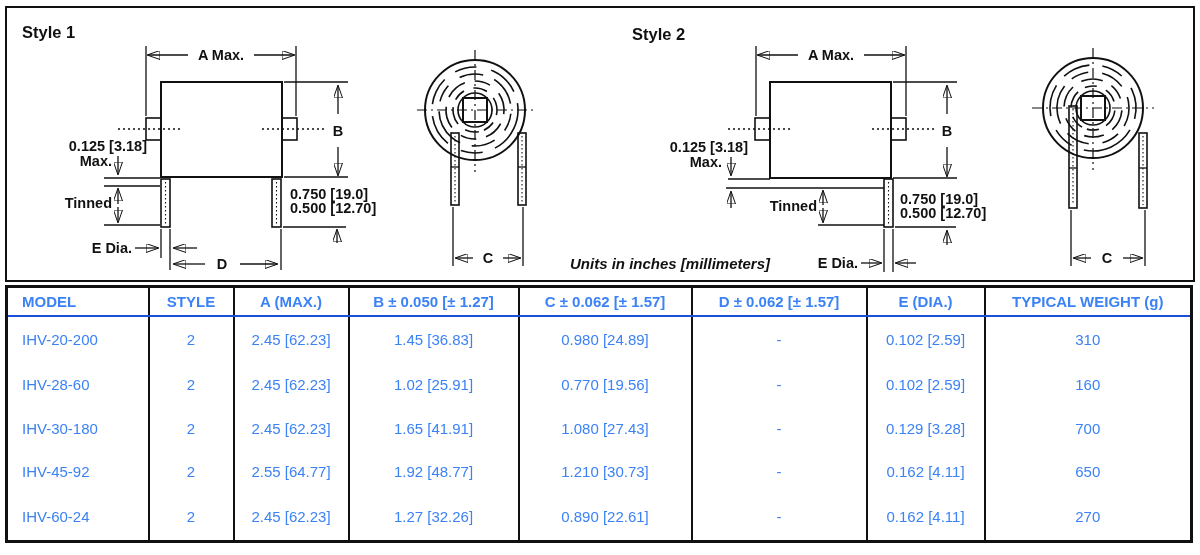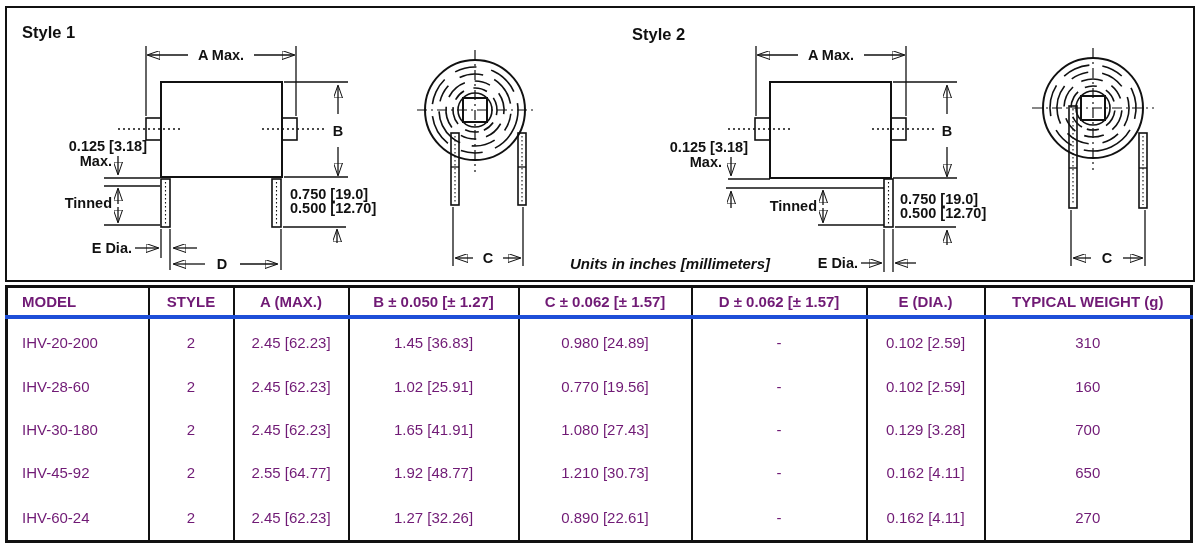--- a/index.html
+++ b/index.html
@@ -1,17 +1,17 @@
 <!DOCTYPE html>
 <html><head>
 <meta charset="utf-8">
 <style>
   html,body{margin:0;padding:0;background:#fff;}
   #page{position:relative;width:1200px;height:555px;background:#ffffff;
-        font-family:"Liberation Sans", sans-serif;color:#701a75;overflow:hidden;}
+        font-family:"Liberation Sans", sans-serif;color:#3b82f6;overflow:hidden;}
   #diagram-box{position:absolute;left:5px;top:6px;width:1186px;height:272px;
         border:2px solid #111;background:#fff;}
   #drawing{position:absolute;left:0;top:0;width:1200px;height:284px;}
   #drawing text{fill:#111;font-family:"Liberation Sans", sans-serif;font-weight:bold;font-size:14.5px;}
   #drawing text.ttl{font-size:16.5px;}
   #drawing text.unit{font-style:italic;font-size:15px;}
   #drawing line,#drawing rect,#drawing circle,#drawing path{stroke:#111;fill:none;}
   .thin{stroke-width:1.3px;}
   .med{stroke-width:1.6px;}
   .thick{stroke-width:2px;}
@@ -19,21 +19,21 @@
   .dot{stroke-dasharray:2 3;stroke-width:1.4px;}
   .cl{stroke-dasharray:10 4 2 4;stroke-width:1.2px;}
   .leaddot{stroke-dasharray:1.5 2.5;stroke-width:1.1px;}
   
   #spec-table-wrap{position:absolute;left:5px;top:285px;width:1188px;height:258px;}
   table{width:100%;height:100%;border-collapse:collapse;table-layout:fixed;
         border:3px solid #111;background:#fff;}
   th,td{border-left:2px solid #111;font-size:15px;text-align:center;vertical-align:middle;
         padding:0;white-space:nowrap;overflow:hidden;}
   th:first-child,td:first-child{border-left:none;}
-  thead th{border-bottom:4px solid #1d4ed8;font-weight:bold;height:27px;}
+  thead th{border-bottom:2px solid #1d4ed8;font-weight:bold;height:27px;}
   td{font-weight:normal;}
   th.model,td.model{text-align:left;padding-left:14px;}
 </style>
 </head>
 <body>
 
 <div id="page">
   <div id="diagram-box"></div>
 
   <svg id="drawing" viewBox="0 0 1200 284">

